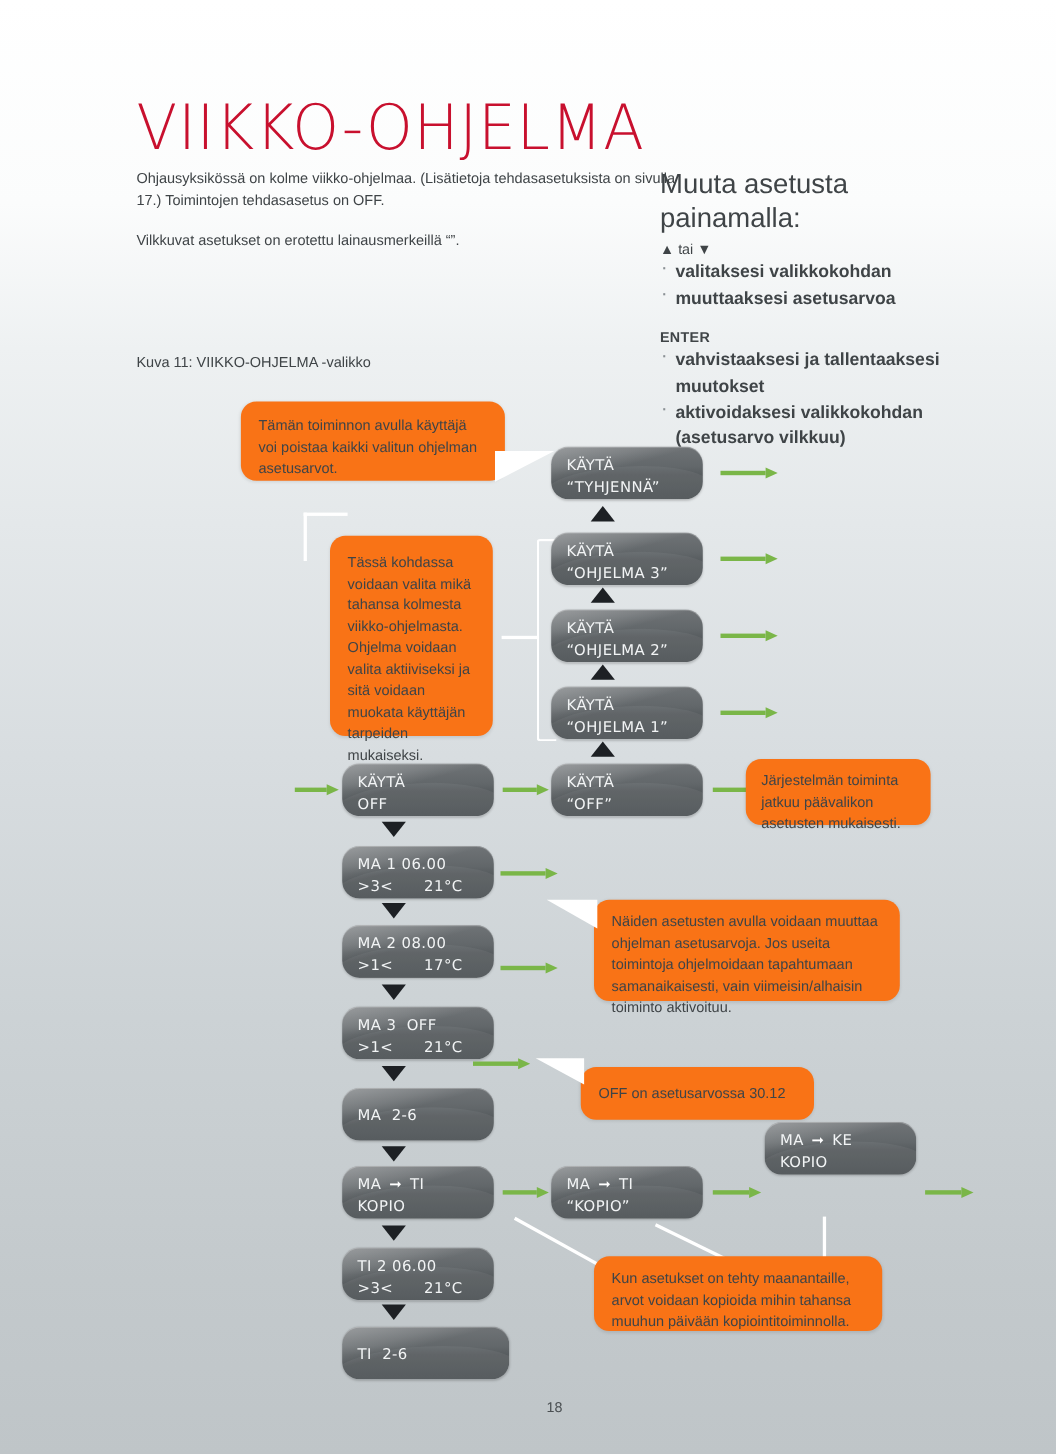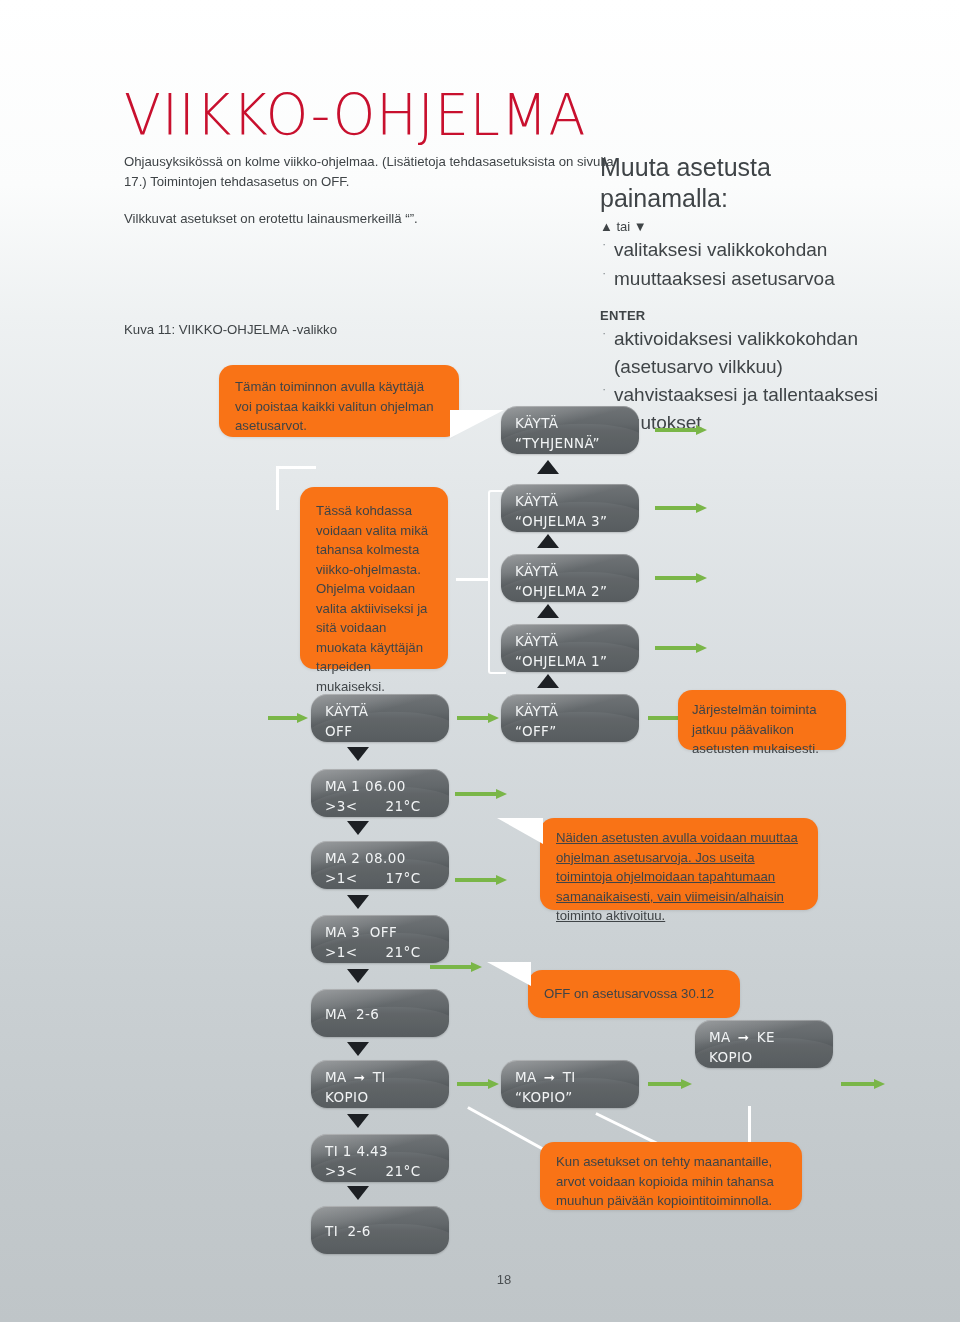--- a/index.html
+++ b/index.html
@@ -29,22 +29,22 @@
   }
   
   #instructions{position:absolute;left:600px;top:152px;width:300px;}
   #instructions .big{
     font-size:25px;font-weight:300;line-height:1.22;color:#3f4447;
     margin-bottom:6px;
   }
   #instructions .keyline{font-size:13px;margin:4px 0 2px 0;color:#3f4447;}
   #instructions ul{list-style:none;margin:0 0 0 0;padding:0;}
   #instructions ul li{
-    font-size:19px;line-height:1.45;color:#3f4447;
-    padding-left:14px;position:relative;margin-bottom:1px;
+    font-size:16px;line-height:1.45;color:#3f4447;
+    padding-left:14px;position:relative;margin-bottom:1px;font-weight:bold;
   }
   #instructions ul li:before{
     content:"·";position:absolute;left:2px;top:-1px;color:#8a9094;font-size:13px;
   }
   #instructions .enter{font-size:13px;font-weight:bold;margin:16px 0 2px 0;color:#3f4447;letter-spacing:.3px;}
   
   #flow{position:absolute;left:0;top:0;width:960px;height:1322px;}
   .lcd{
     position:absolute;border-radius:16px;
     background:
@@ -111,22 +111,22 @@
 
 <div id="instructions">
   <div class="big">Muuta asetusta painamalla:</div>
   <div class="keyline">▲ tai ▼</div>
   <ul>
     <li>valitaksesi valikkokohdan</li>
     <li>muuttaaksesi asetusarvoa</li>
   </ul>
   <div class="enter">ENTER</div>
   <ul>
+    <li>vahvistaaksesi ja tallentaaksesi muutokset</li>
     <li>aktivoidaksesi valikkokohdan (asetusarvo vilkkuu)</li>
-    <li>vahvistaaksesi ja tallentaaksesi muutokset</li>
   </ul>
 </div>
 
 <div id="flow">
 
   <div class="bracket" style="left:488px;top:490px;width:16px;height:180px;border-radius:3px 0 0 3px;"></div>
   <div class="wline" style="left:456px;top:578px;width:34px;height:2.5px;"></div>
 
   <div class="wline" style="left:276px;top:466px;width:2.5px;height:44px;"></div>
   <div class="wline" style="left:276px;top:466px;width:40px;height:2.5px;"></div>
@@ -156,24 +156,24 @@
   <div class="lcd" style="left:311px;top:989px;width:138px;height:48px;padding-top:16px;">
     <div class="l1">MA  2-6</div>
   </div>
 
   <div class="lcd" style="left:311px;top:1060px;width:138px;height:48px;">
     <div class="l1"><span>MA</span><span class="wa">➞</span><span>TI</span></div>
     <div class="l2">KOPIO</div>
   </div>
 
   <div class="lcd" style="left:311px;top:1134px;width:138px;height:48px;">
-    <div class="l1">TI 1 4.43</div>
+    <div class="l1">TI 2 06.00</div>
     <div class="l2">&gt;3&lt;      21°C</div>
   </div>
-  <div class="lcd" style="left:311px;top:1206px;width:138px;height:48px;padding-top:16px;">
+  <div class="lcd" style="left:311px;top:1206px;width:152px;height:48px;padding-top:16px;">
     <div class="l1">TI  2-6</div>
   </div>
 
   <div class="lcd" style="left:501px;top:406px;width:138px;height:48px;">
     <div class="l1">KÄYTÄ</div>
     <div class="l2">“TYHJENNÄ”</div>
   </div>
   <div class="lcd" style="left:501px;top:484px;width:138px;height:48px;">
     <div class="l1">KÄYTÄ</div>
     <div class="l2">“OHJELMA 3”</div>
@@ -277,21 +277,21 @@
   <div class="tail" style="left:450px;top:410px;border-top:0 solid transparent;border-bottom:28px solid transparent;border-left:54px solid #ffffff;"></div>
 
   <div class="bubble" style="left:300px;top:487px;width:148px;height:182px;padding:14px 16px;">
     <span>Tässä kohdassa voidaan valita mikä tahansa kolmesta viikko-ohjelmasta. Ohjelma voidaan valita aktiiviseksi ja sitä voidaan muokata käyttäjän tarpeiden mukaiseksi.</span>
   </div>
 
   <div class="bubble" style="left:678px;top:690px;width:168px;height:60px;padding:10px 14px;">
     <span>Järjestelmän toiminta jatkuu päävalikon asetusten mukaisesti.</span>
   </div>
 
-  <div class="bubble" style="left:540px;top:818px;width:278px;height:92px;padding:10px 16px;text-decoration:underline;">
+  <div class="bubble" style="left:540px;top:818px;width:278px;height:92px;padding:10px 16px;">
     <span>Näiden asetusten avulla voidaan muuttaa ohjelman asetusarvoja. Jos useita toimintoja ohjelmoidaan tapahtumaan samanaikaisesti, vain viimeisin/alhaisin toiminto aktivoituu.</span>
   </div>
   <div class="tail" style="left:497px;top:818px;border-top:0 solid transparent;border-bottom:26px solid transparent;border-right:46px solid #ffffff;"></div>
 
   <div class="bubble" style="left:528px;top:970px;width:212px;height:48px;padding:14px 16px;">
     <span>OFF on asetusarvossa 30.12</span>
   </div>
   <div class="tail" style="left:487px;top:962px;border-top:0 solid transparent;border-bottom:24px solid transparent;border-right:44px solid #ffffff;"></div>
 
   <div class="bubble" style="left:540px;top:1142px;width:262px;height:68px;padding:10px 16px;">

